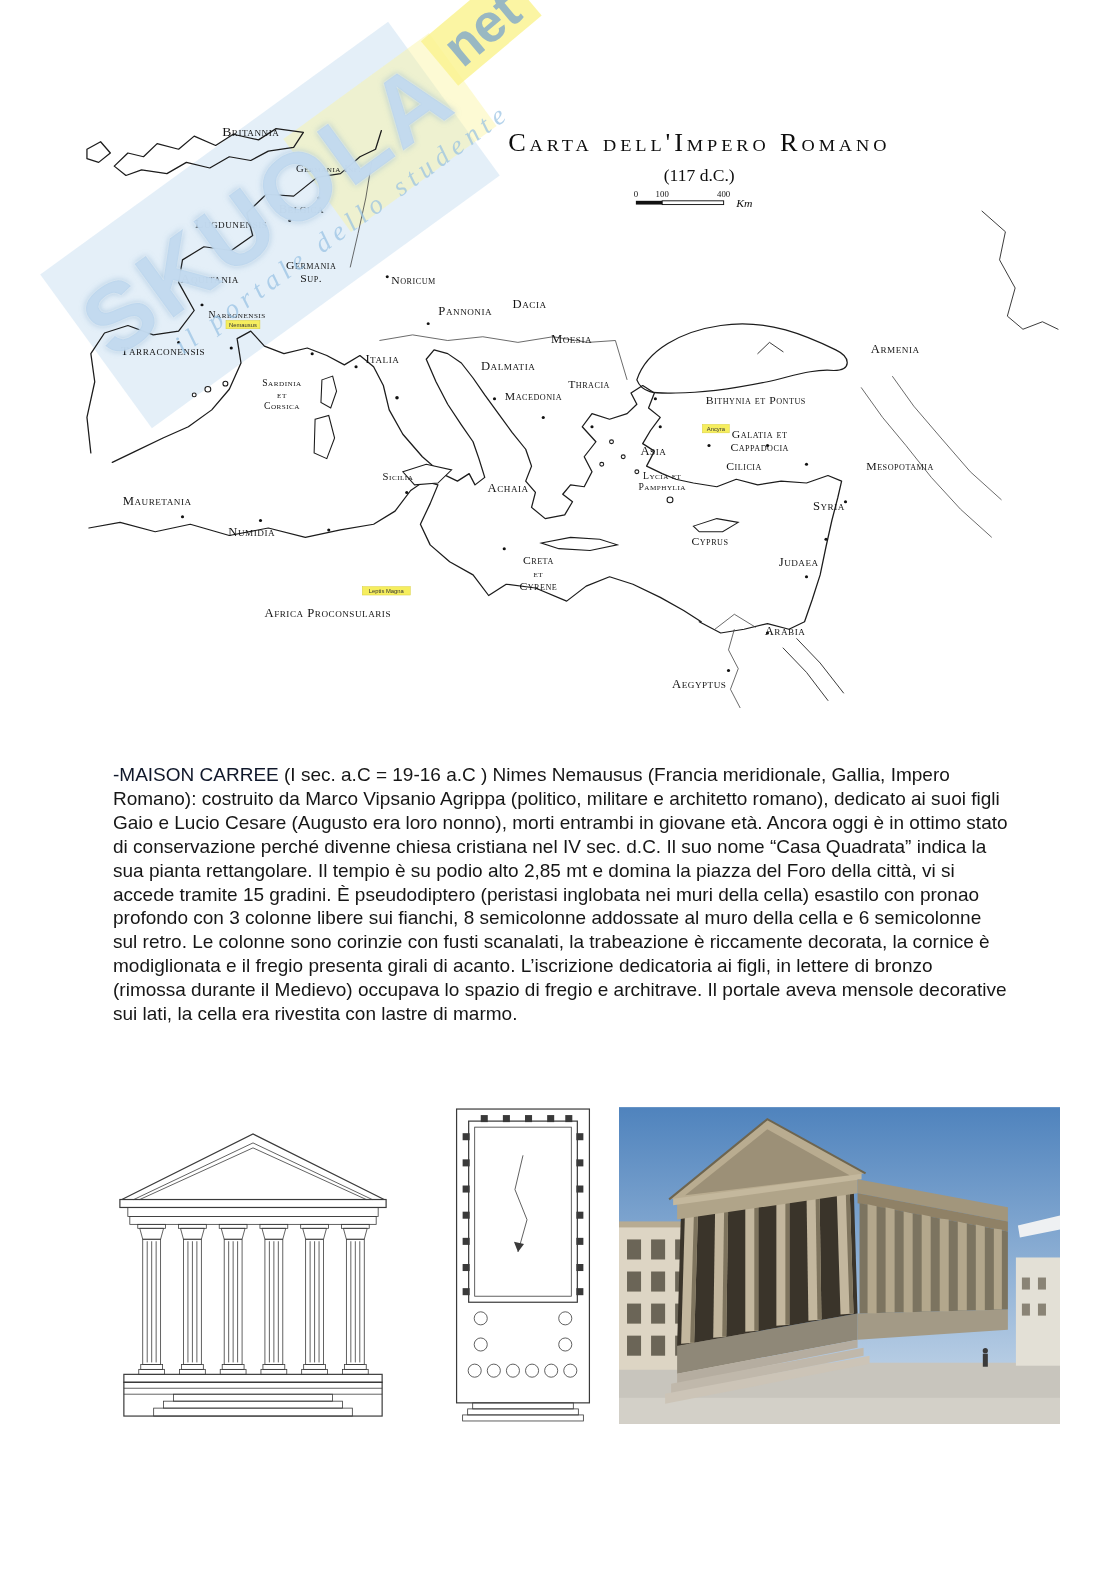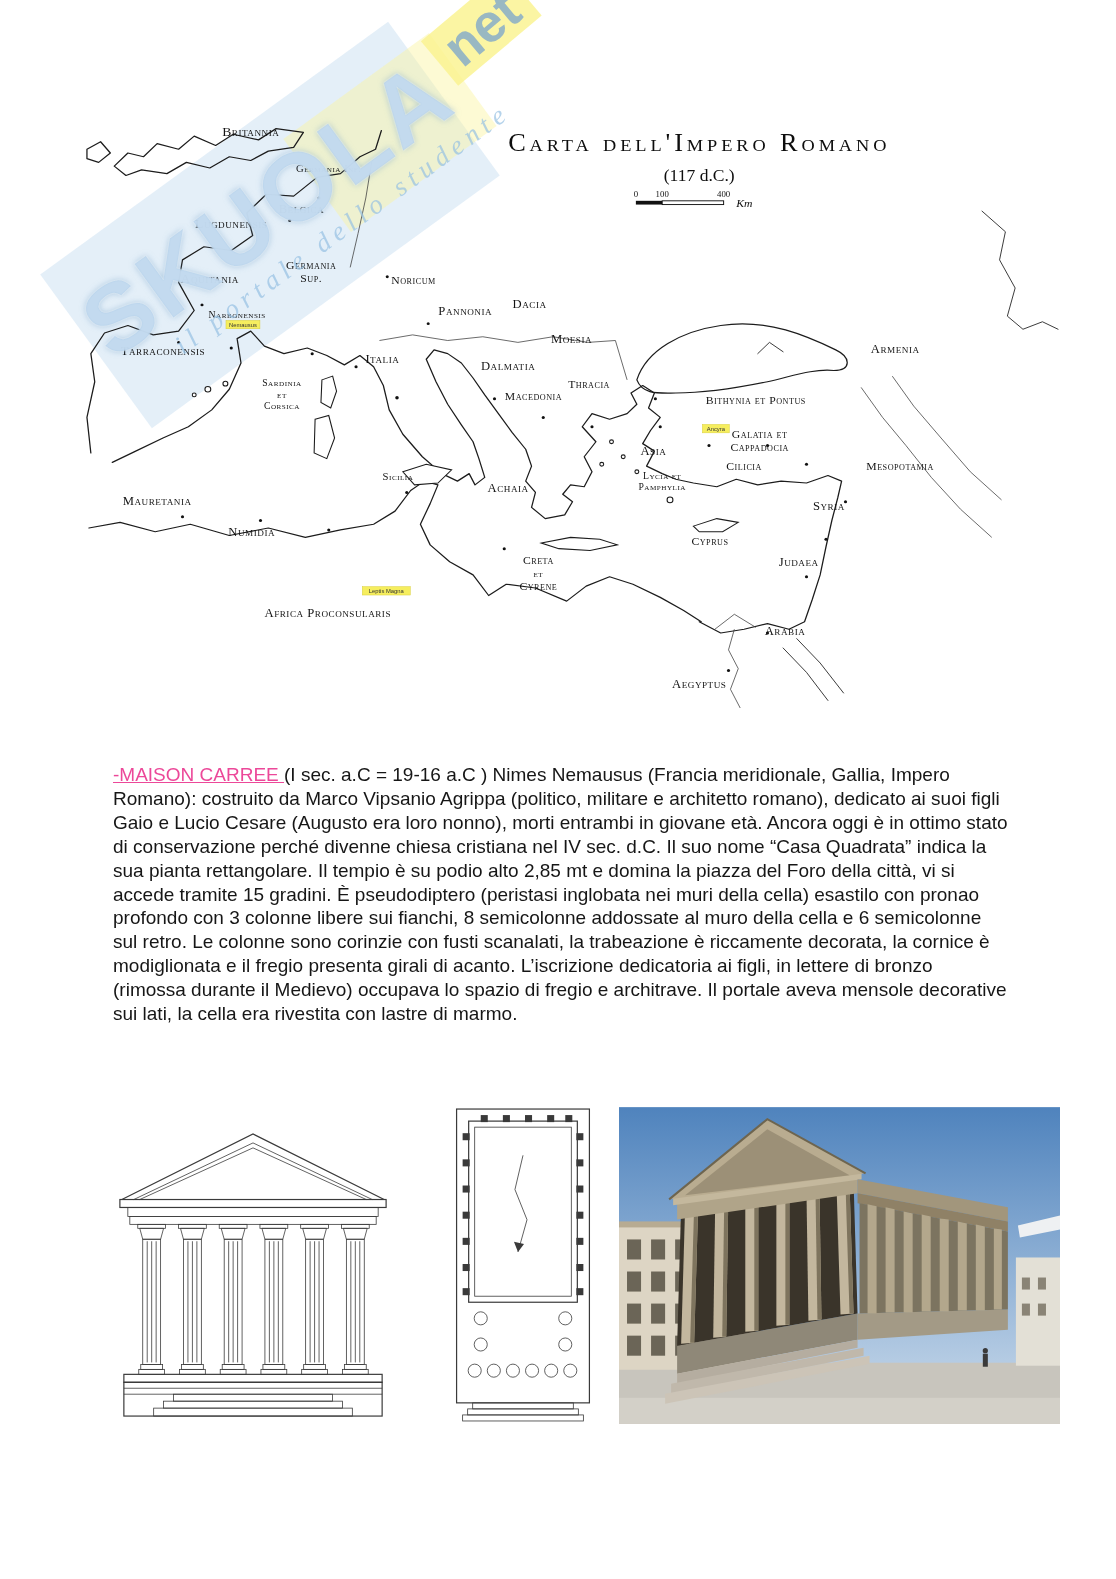--- a/index.html
+++ b/index.html
@@ -45,21 +45,21 @@
   .map-subtitle{font-family:"Liberation Serif",serif;font-size:18px;fill:#0d0d0d;}
   .scale-text{font-family:"Liberation Serif",serif;font-size:9px;fill:#0d0d0d;}
   .scale-km{font-family:"Liberation Serif",serif;font-style:italic;font-size:12px;fill:#0d0d0d;}
   .map-highlight{fill:#f6ee5e;stroke:#d8ce3a;stroke-width:.5;}
   .map-highlight-text{font-family:"Liberation Sans",sans-serif;fill:#333;}
   
   .article{
     position:absolute;left:113px;top:763px;width:896px;z-index:2;
     font-size:19px;line-height:23.9px;text-align:left;color:#161616;
   }
-  .doc-link{color:#ec4899;text-decoration:underline;cursor:pointer;}
+  .doc-link{color:#0f172a;cursor:pointer;}
   
   .figure{position:absolute;z-index:2;}
   .fig-elevation{left:110px;top:1128px;width:286px;height:298px;}
   .fig-plan{left:442px;top:1103px;width:162px;height:322px;}
   .fig-photo{left:619px;top:1107px;width:441px;height:317px;}
   .figure svg{width:100%;height:100%;display:block;}
   .line{fill:none;stroke:#3a3a3a;stroke-width:1.2;}
   .line.thin{stroke-width:.8;}
 </style>
 </head>

